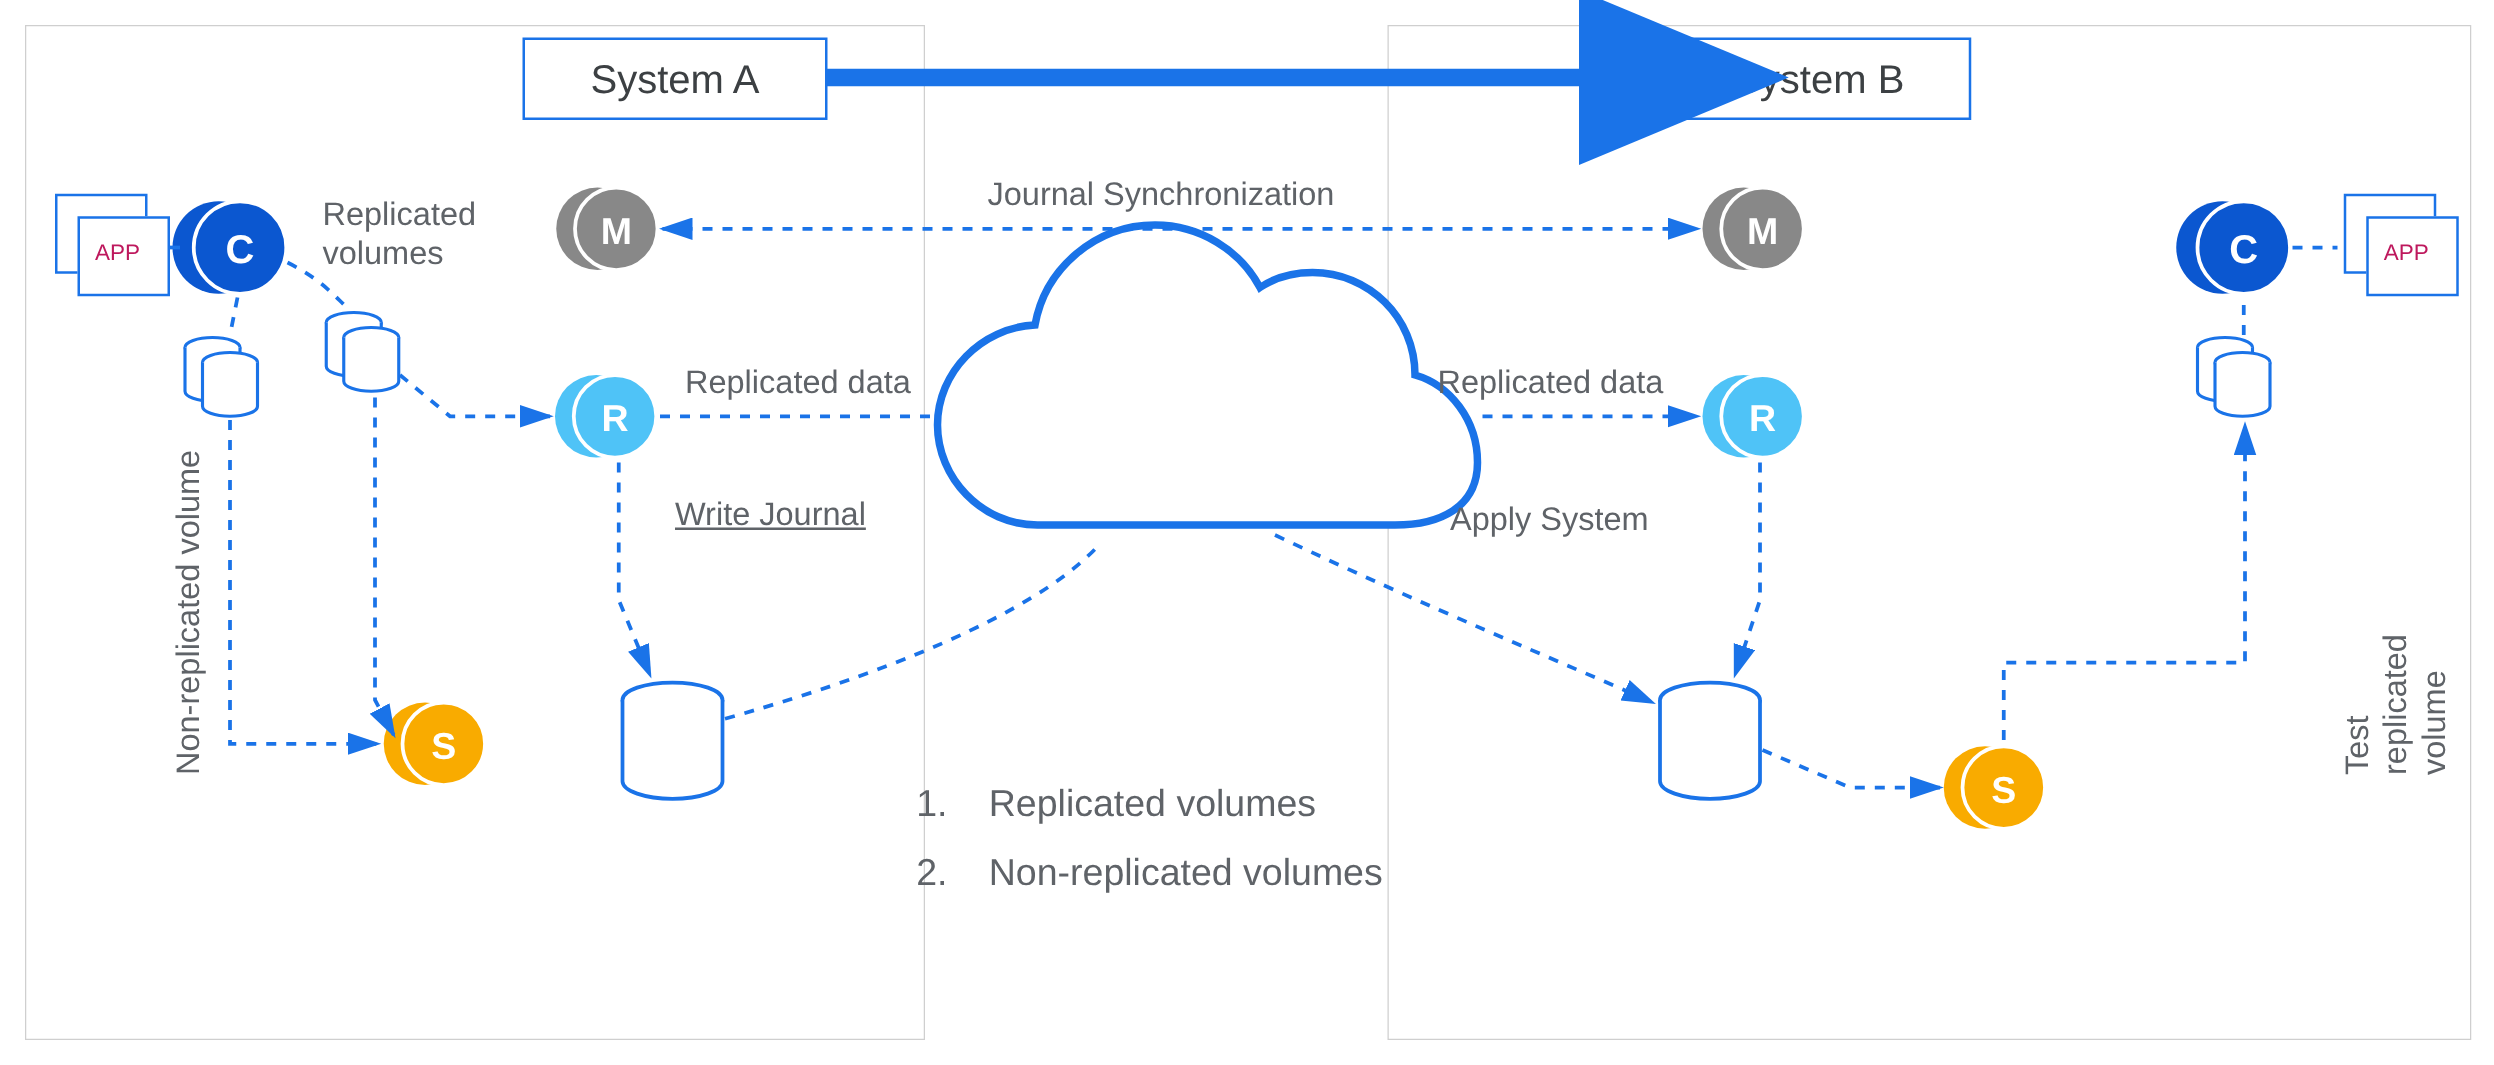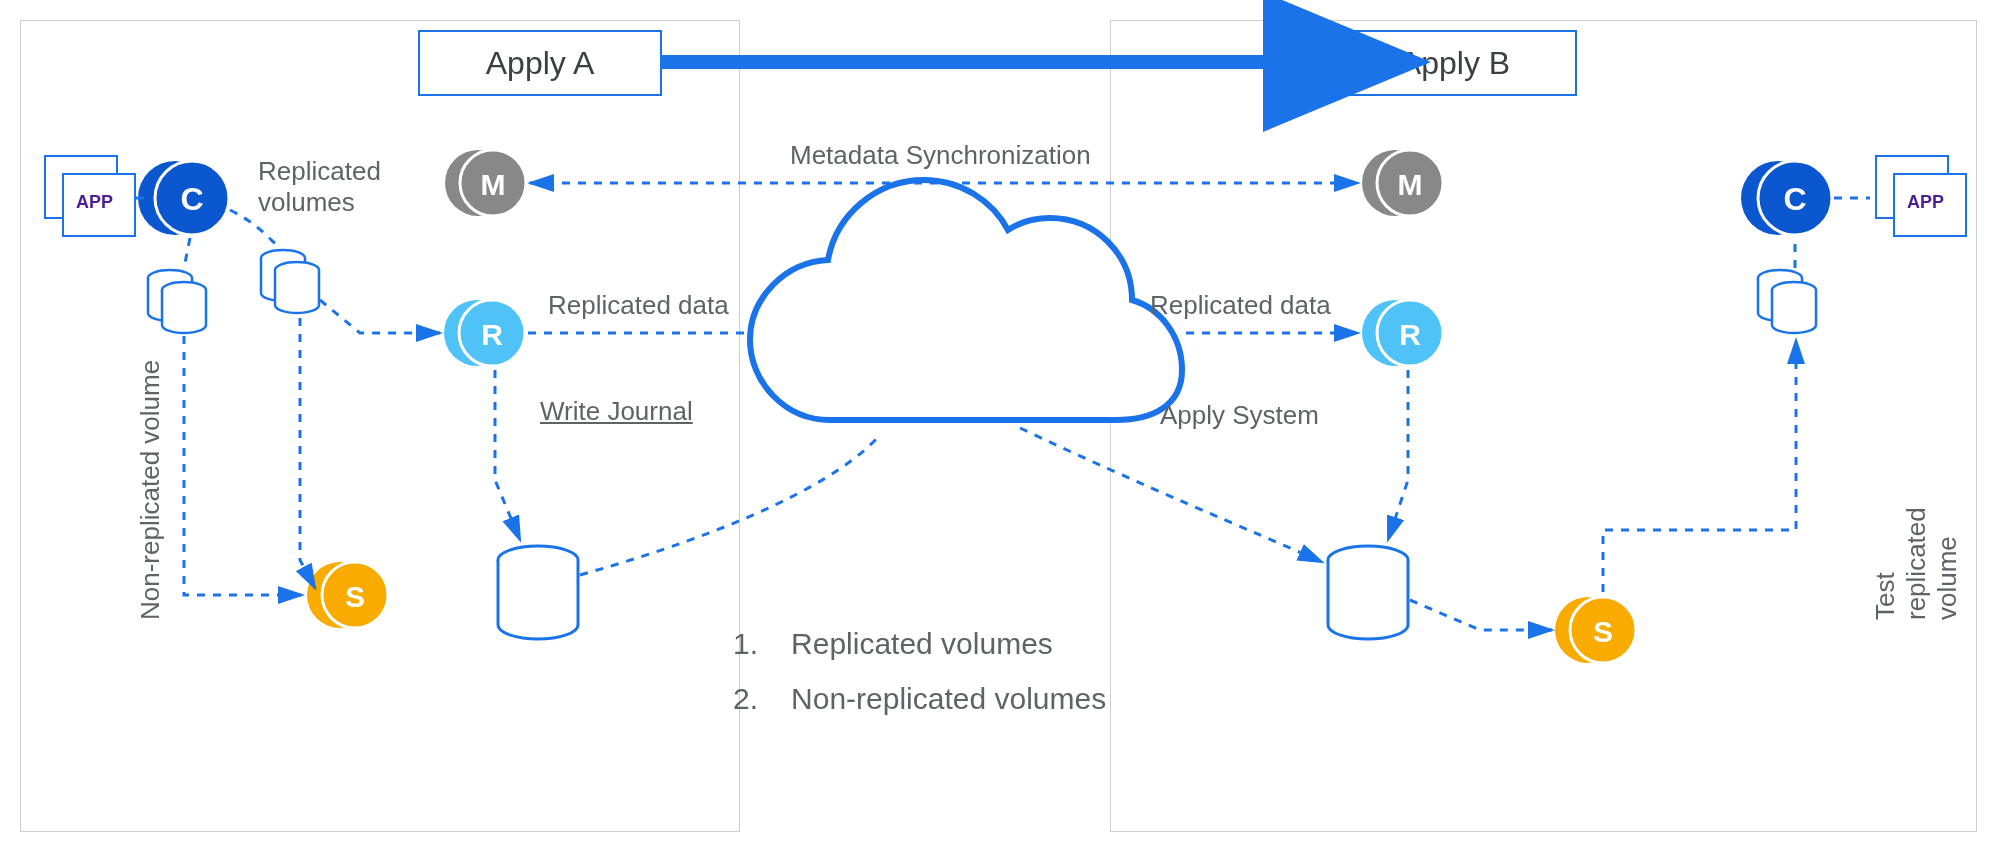--- a/index.html
+++ b/index.html
@@ -3,38 +3,38 @@
 <meta charset="utf-8">
 <style>
   html,body{margin:0;padding:0;font-family:Arial,Helvetica,sans-serif;background:#fff;}
   #stage{position:relative;width:1995px;height:852px;}
   svg{position:absolute;top:0;left:0;}
   .box{position:absolute;border:1px solid #cfcfcf;background:#fff;}
   .sysbox{position:absolute;border:2px solid #1a73e8;background:#fff;display:flex;align-items:center;justify-content:center;font-size:32px;color:#3c4043;}
   .label{position:absolute;color:#5f6368;font-size:26px;}
   .vlabel{position:absolute;color:#5f6368;font-size:26px;transform:rotate(-90deg);transform-origin:left top;}
   .appbox{position:absolute;width:70px;height:60px;border:2px solid #1a73e8;background:#fff;}
-  .apptxt{position:absolute;font-size:18px;color:#4c1d95;font-weight:700;}
+  .apptxt{position:absolute;font-size:18px;color:#be185d;font-weight:400;}
   .iopaths-title{position:absolute;font-size:36px;color:#5f6368;}
   .iopaths-list{position:absolute;font-size:30px;color:#5f6368;line-height:1.7;}
   .iopaths-list td.num{padding-right:30px;vertical-align:top;}
 </style>
 </head>
 <body>
 
 <div id="stage">
 
   <div class="box" style="left:20px;top:20px;width:718px;height:810px;"></div>
   <div class="box" style="left:1110px;top:20px;width:865px;height:810px;"></div>
 
   <div class="sysbox" style="left:418px;top:30px;width:240px;height:62px;">
-    <span>Apply A</span>
+    <span>System A</span>
   </div>
   <div class="sysbox" style="left:1333px;top:30px;width:240px;height:62px;">
-    <span>Apply B</span>
+    <span>System B</span>
   </div>
 
   <div class="appbox" style="left:44px;top:155px;"></div>
   <div class="appbox" style="left:62px;top:173px;"></div>
   <div class="apptxt" style="left:76px;top:192px;">APP</div>
 
   <div class="appbox" style="left:1875px;top:155px;"></div>
   <div class="appbox" style="left:1893px;top:173px;"></div>
   <div class="apptxt" style="left:1907px;top:192px;">APP</div>
 
@@ -176,21 +176,21 @@
 
       <line x1="136" y1="198" x2="150" y2="198"></line>
     </g>
   </svg>
 
   <div class="label" style="left:258px;top:125px;white-space:pre-line;text-align:left;">
     <span>Replicated
 volumes</span>
   </div>
   <div class="label" style="left:790px;top:140px;">
-    <span>Metadata Synchronization</span>
+    <span>Journal Synchronization</span>
   </div>
   <div class="label" style="left:548px;top:290px;">
     <span>Replicated data</span>
   </div>
   <div class="label" style="left:1150px;top:290px;">
     <span>Replicated data</span>
   </div>
   <div class="label" style="left:540px;top:396px;text-decoration:underline;">
     <span>Write Journal</span>
   </div>

